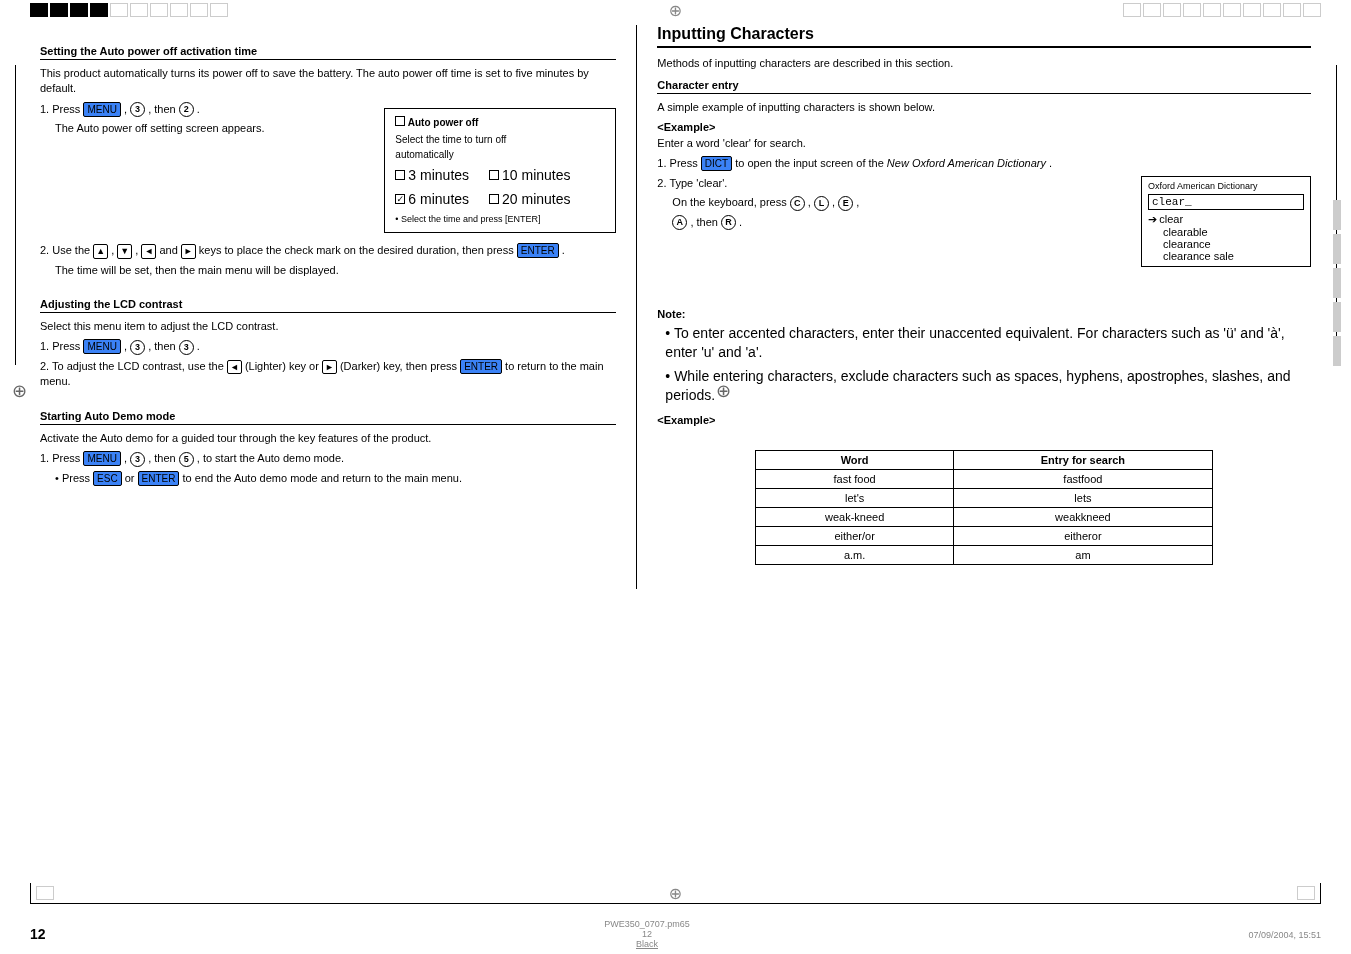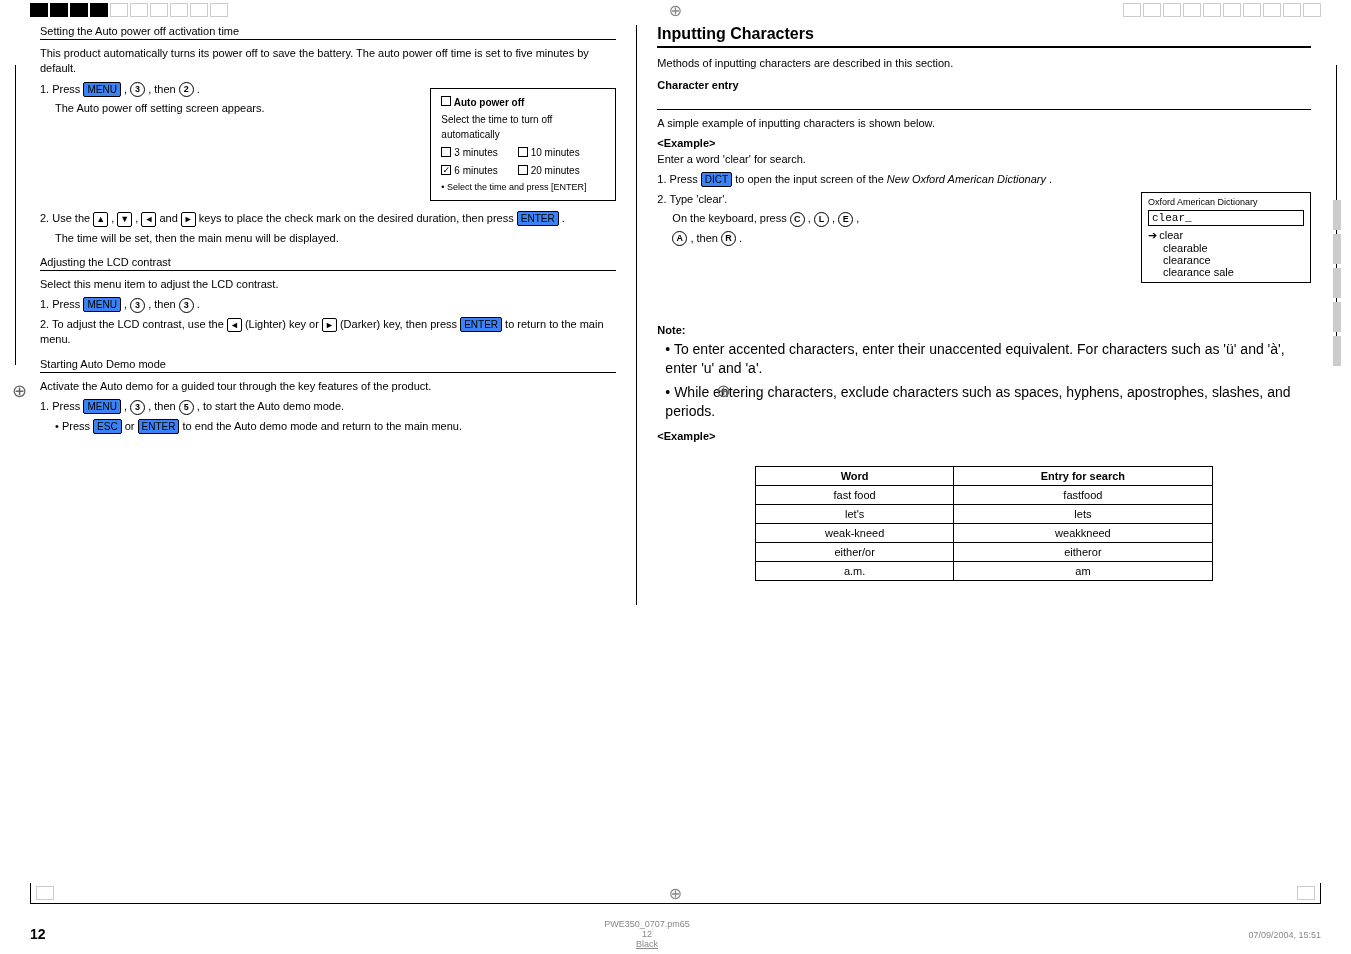--- a/index.html
+++ b/index.html
@@ -45,39 +45,40 @@
     }
 
     .right-column {
       width: 53%;
       padding-left: 20px;
     }
 
     
     .section-title {
       font-size: 11px;
-      font-weight: normal;
+      font-weight: bold;
       border-bottom: 1px solid #000;
       padding-bottom: 2px;
       margin-bottom: 6px;
+      margin-top: 20px;
     }
 
     .section-title-large {
       font-size: 16px;
       font-weight: bold;
       border-bottom: 2px solid #000;
       padding-bottom: 3px;
       margin-bottom: 8px;
     }
 
     .subsection-title {
       font-size: 11px;
       font-weight: bold;
       border-bottom: 1px solid #000;
-      padding-bottom: 18px;
+      padding-bottom: 2px;
       margin-bottom: 6px;
     }
 
     p { margin-bottom: 5px; font-size: 11px; line-height: 1.4; }
 
     .step { margin-bottom: 4px; font-size: 11px; line-height: 1.4; }
     .step-indent { margin-left: 15px; margin-bottom: 4px; font-size: 11px; line-height: 1.4; }
 
     
     .key-btn {
@@ -104,41 +105,41 @@
       vertical-align: middle;
     }
 
     
     .apo-box {
       border: 1px solid #000;
       padding: 6px 10px;
       margin: 6px 0 6px 80px;
       font-size: 10px;
       line-height: 1.5;
-      width: 186px;
+      width: 232px;
       float: right;
     }
 
     .apo-box-title {
       font-weight: bold;
       font-size: 10px;
       margin-bottom: 2px;
     }
 
     .checkbox-row {
       display: flex;
       gap: 20px;
       margin-top: 3px;
     }
 
     .checkbox-item {
       display: flex;
       align-items: center;
       gap: 3px;
-      font-size: 10px;
+      font-size: 14px;
     }
 
     .checkbox {
       width: 10px;
       height: 10px;
       border: 1px solid #000;
       display: inline-flex;
       align-items: center;
       justify-content: center;
       font-size: 8px;

